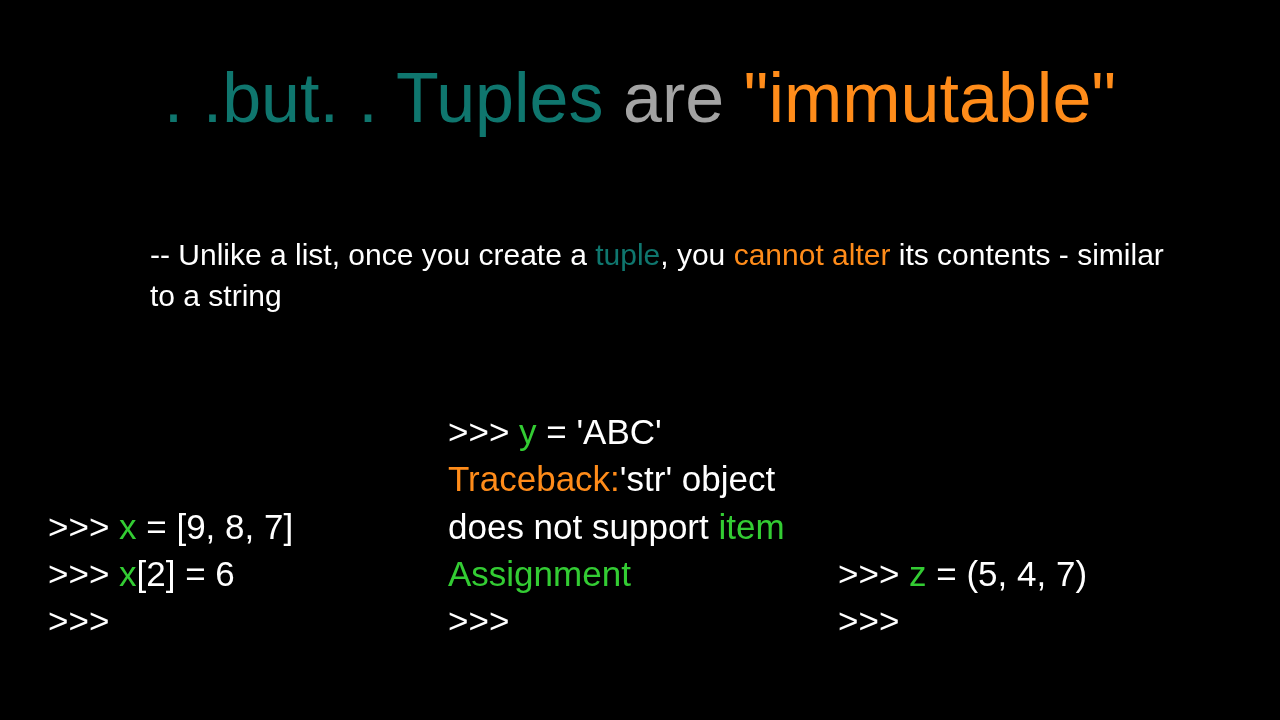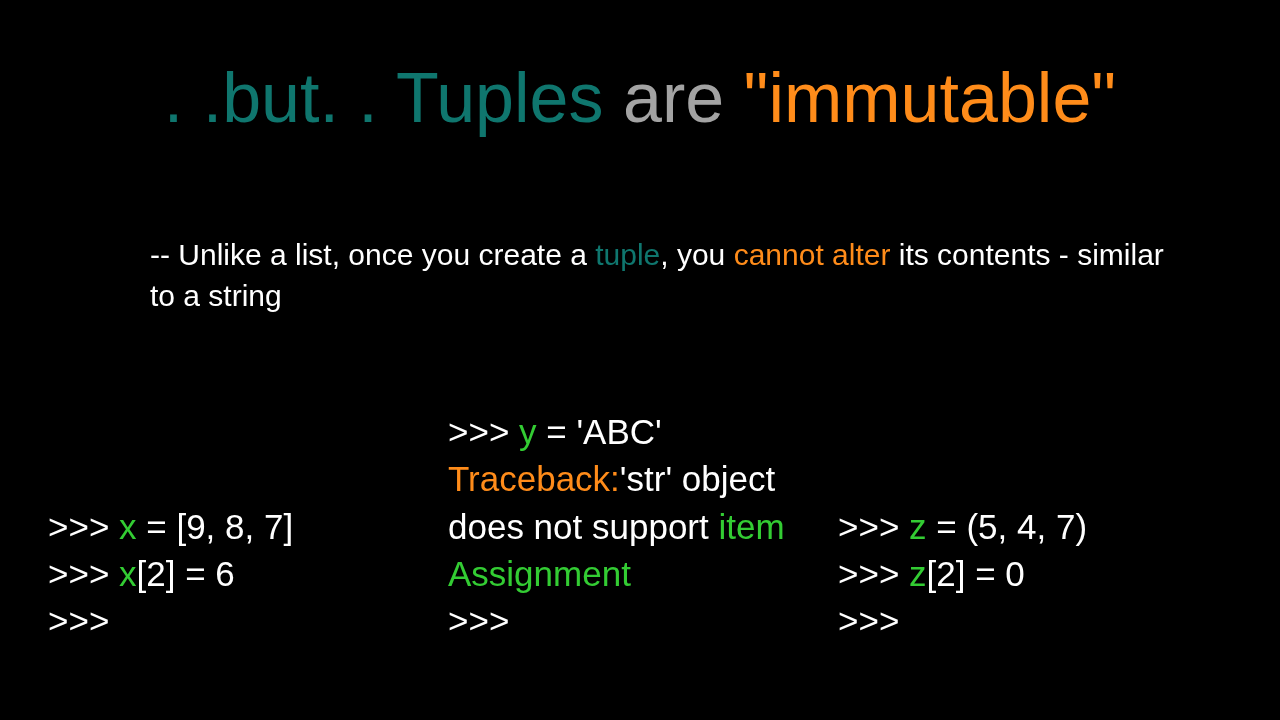--- a/index.html
+++ b/index.html
@@ -99,22 +99,19 @@
       <div>
         <span>&gt;&gt;&gt;</span>
       </div>
     </div>
 
     <div class="col col3 code">
       <div>
         <span>&gt;&gt;&gt; </span><span class="green">z</span><span> = (5, 4, 7)</span>
       </div>
       <div>
-        <span>&gt;&gt;&gt; </span><span class="green">z</span><span>[2] = 0</span>
-      </div>
-      <div>
         <span>&gt;&gt;&gt;</span>
       </div>
     </div>
 
   </div>
 
 </div>
 
 </body></html>

